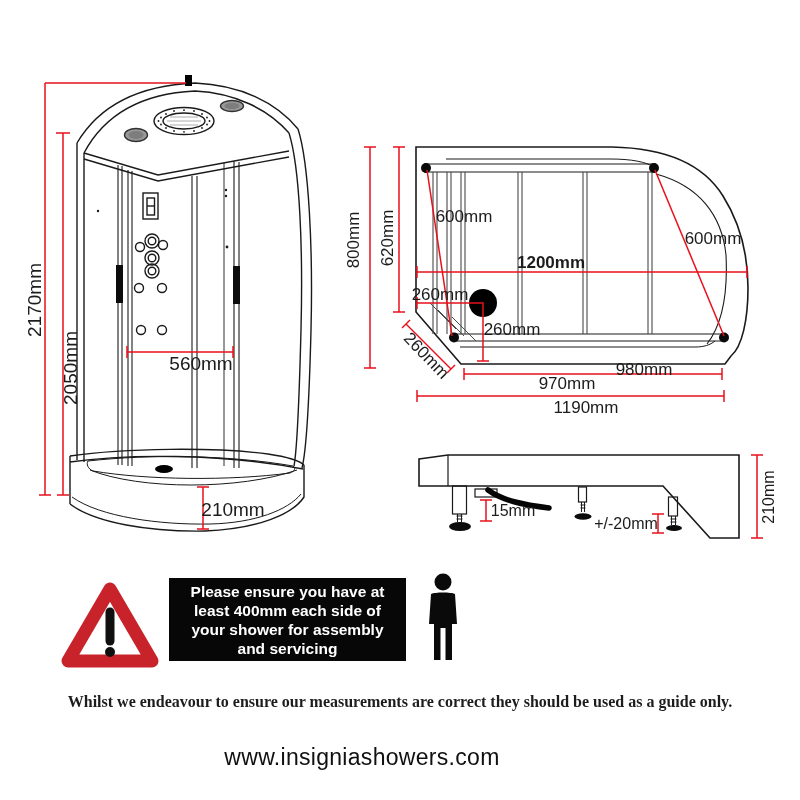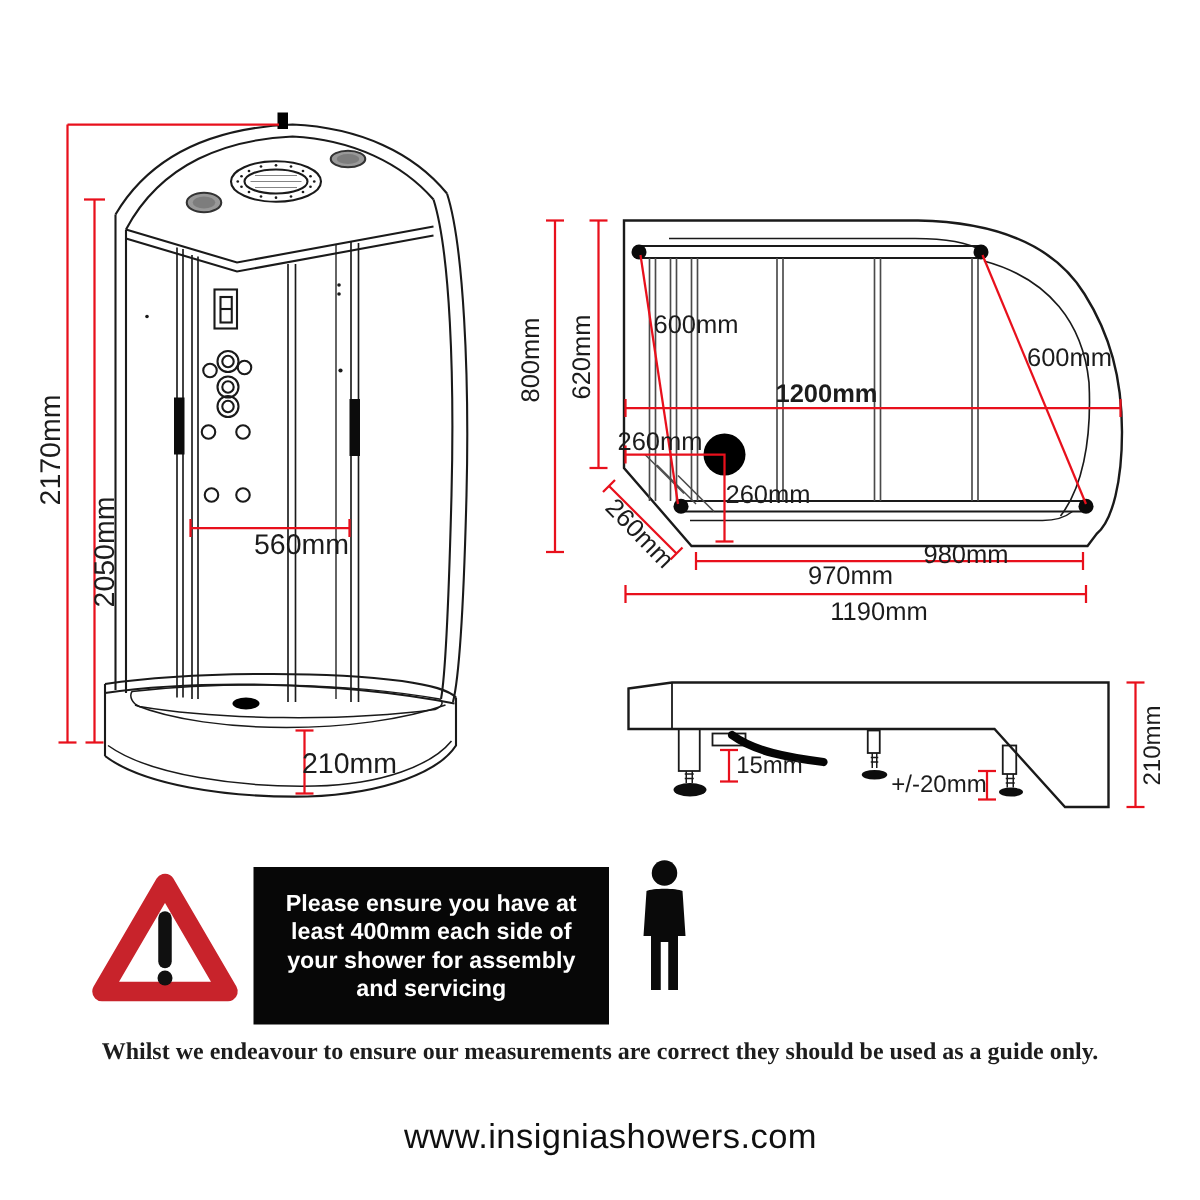--- a/index.html
+++ b/index.html
@@ -18,21 +18,21 @@
          font-size:21px;font-style:italic;font-weight:600;color:#e01a1a;white-space:nowrap;}
   .blackbox{position:absolute;background:#070707;color:#fff;display:flex;
             align-items:center;justify-content:center;text-align:center;
             font-weight:bold;font-size:15.5px;line-height:19px;
             padding:4px 8px;box-sizing:border-box;}
   .disclaimer{position:absolute;left:0;top:691px;width:800px;text-align:center;
               font-family:"Liberation Serif",serif;font-weight:bold;
               font-size:16px;line-height:21.5px;color:#1d1d1d;}
   .disclaimer span{display:block;}
   .website{position:absolute;left:0;top:744px;width:724px;text-align:center;
-           font-size:23px;color:#101010;letter-spacing:.3px;margin-left:45px;}
+           font-size:23px;color:#101010;letter-spacing:.3px;}
 </style>
 </head>
 <body>
 
 <div id="page">
 
 <svg width="800" height="800" viewBox="0 0 800 800">
 
   <g fill="none" stroke="#1a1a1a" stroke-width="1.4">
 
@@ -267,21 +267,21 @@
 <span class="lbl sz17" style="left:512px;top:330px;">260mm</span>
 <span class="lbl sz17" style="left:644px;top:326px;margin-top:44px;">980mm</span>
 <span class="lbl rot45 sz17" style="left:426px;top:356px;">260mm</span>
 <span class="lbl sz17" style="left:567px;top:384px;">970mm</span>
 <span class="lbl sz17" style="left:586px;top:408px;">1190mm</span>
 
 <span class="lbl sz16" style="left:513px;top:511px;">15mm</span>
 <span class="lbl sz16" style="left:626px;top:524px;">+/-20mm</span>
 <span class="lbl rot sz16" style="left:769px;top:497px;">210mm</span>
 
-<div class="blackbox" style="left:169px;top:578px;width:237px;height:105px;">
+<div class="blackbox" style="left:169px;top:578px;width:237px;height:83px;">
   <span>Please ensure you have at least 400mm each side of your shower for assembly and servicing</span>
 </div>
 
 <div class="disclaimer">
   <span>Whilst we endeavour to ensure our measurements are correct they should be used as a guide only.</span>
 </div>
 <div class="website">www.insigniashowers.com</div>
 
 </div>
 

